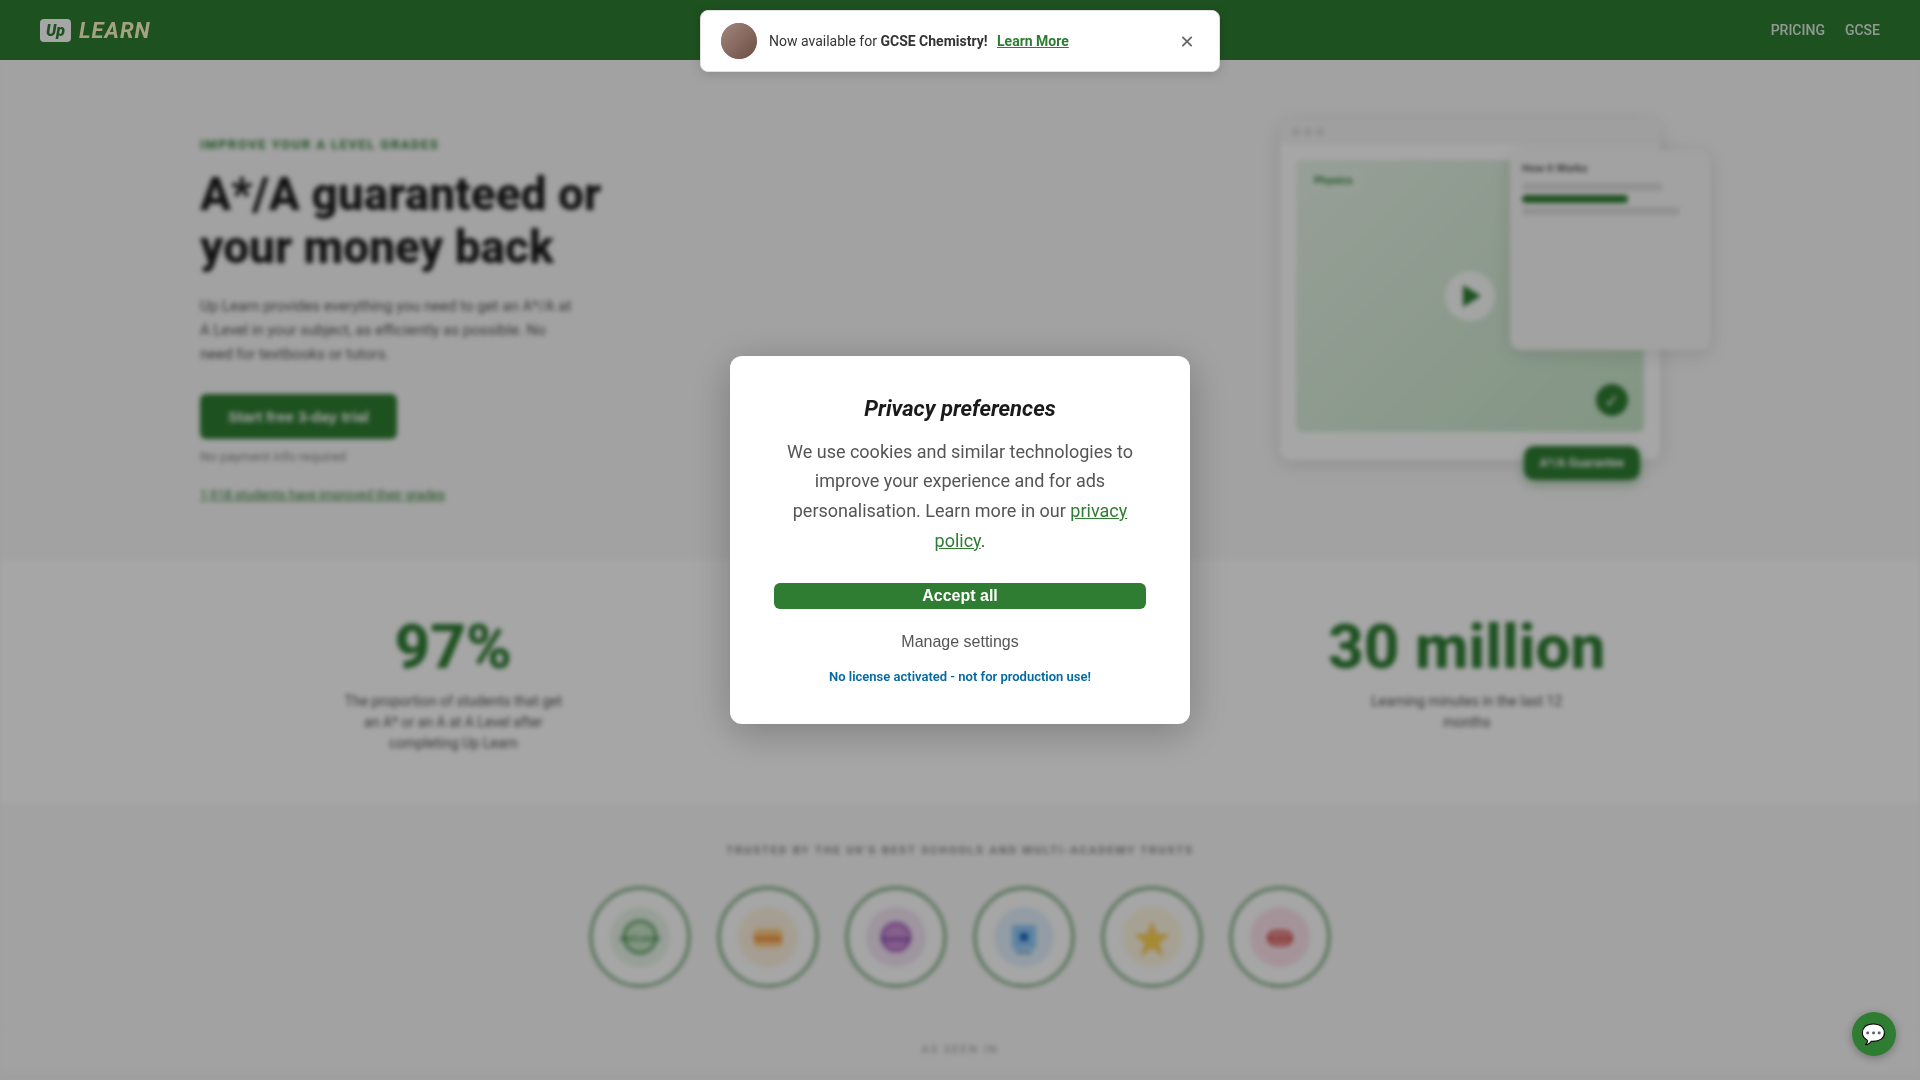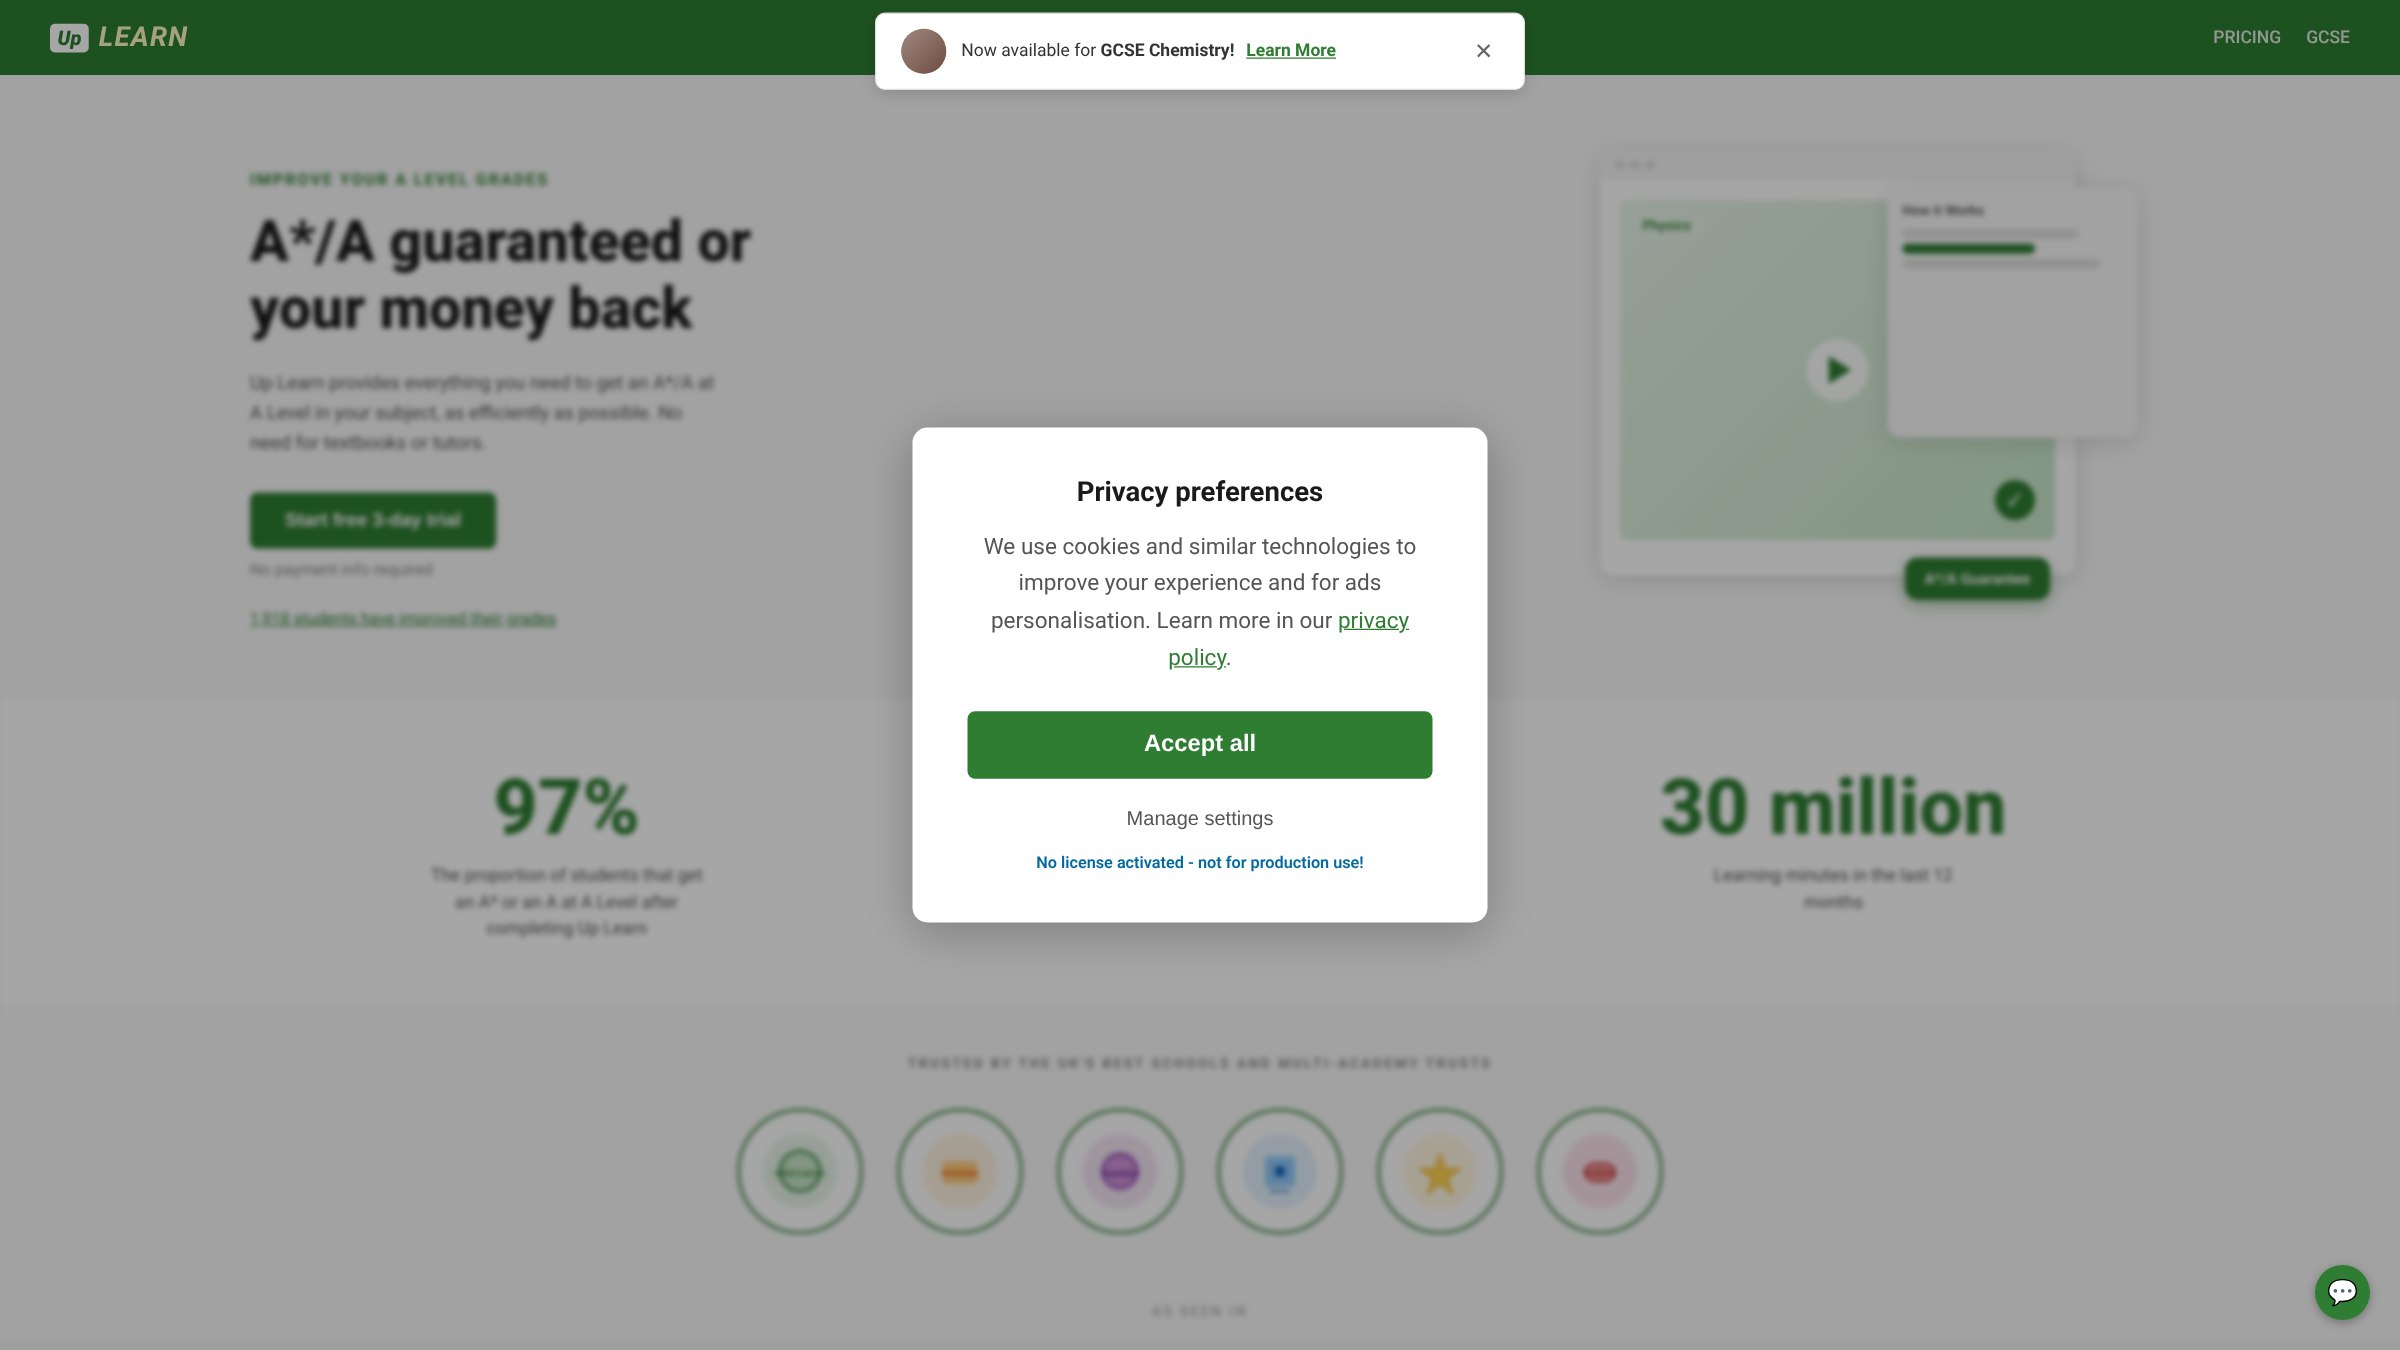--- a/index.html
+++ b/index.html
@@ -67,24 +67,24 @@
 
     
     .as-seen { text-align: center; padding: 16px; background: #f9f9f9; filter: blur(1px); }
     .as-seen-text { font-size: 11px; color: #999; letter-spacing: 2px; text-transform: uppercase; }
 
     
     .overlay { position: fixed; inset: 0; background: rgba(0,0,0,0.35); z-index: 100; display: flex; align-items: center; justify-content: center; }
 
     
     .modal { background: white; border-radius: 12px; padding: 40px 44px; max-width: 460px; width: 90%; box-shadow: 0 8px 40px rgba(0,0,0,0.25); position: relative; z-index: 300; text-align: center; }
-    .modal-title { font-size: 22px; font-weight: 700; color: #1a1a1a; margin-bottom: 16px; }
+    .modal-title { font-size: 22px; font-weight: 700; color: #1a1a1a; margin-bottom: 16px; font-style: italic; }
     .modal-desc { font-size: 18px; color: #555; line-height: 1.65; margin-bottom: 28px; }
     .modal-link { color: #2e7d32; text-decoration: underline; cursor: pointer; }
-    .modal-accept { background: #2e7d32; color: white; border: none; border-radius: 6px; width: 100%; padding: 16px; font-size: 19px; font-weight: 600; cursor: pointer; margin-bottom: 14px; }
+    .modal-accept { background: #2e7d32; color: white; border: none; border-radius: 6px; width: 100%; padding: 4px; font-size: 16px; font-weight: 600; cursor: pointer; margin-bottom: 14px; }
     .modal-manage { background: none; border: none; color: #555; font-size: 16px; cursor: pointer; width: 100%; padding: 10px; text-align: center; }
     .modal-warning { color: #0369a1; font-size: 13px; font-weight: 600; margin-top: 8px; }
 
     
     .chat-widget { position: fixed; bottom: 24px; right: 24px; width: 44px; height: 44px; background: #2e7d32; border-radius: 50%; display: flex; align-items: center; justify-content: center; cursor: pointer; z-index: 500; box-shadow: 0 2px 8px rgba(0,0,0,0.3); }
     .chat-icon { color: white; font-size: 20px; }
   </style>
 </head>
 <body>
 

